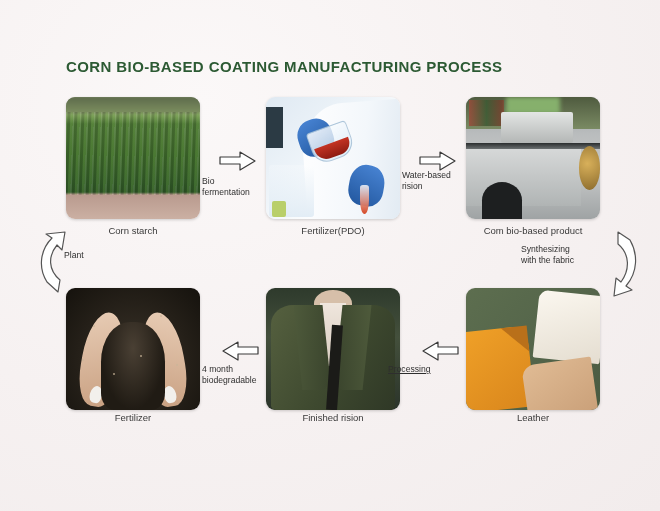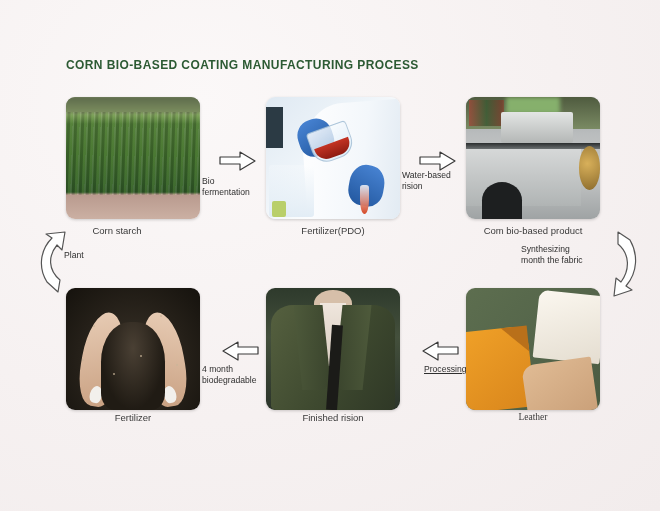--- a/index.html
+++ b/index.html
@@ -13,21 +13,21 @@
   
   .paper-bg{
     position:absolute;inset:0;
     background:
       radial-gradient(ellipse at 30% 20%, #fbf8f8 0%, #f6f1f1 55%, #f2ecec 100%);
     pointer-events:none;
   }
   .title{
     position:absolute;
     left:66px; top:58px;
-    font-size:12px;
+    font-size:15px;
     font-weight:bold;
     letter-spacing:0.4px;
     color:#2c5a33;
     font-family:"Liberation Sans", sans-serif;
   }
   .tile{
     position:absolute;
     border-radius:9px;
     overflow:hidden;
     box-shadow:0 1px 3px rgba(0,0,0,0.18);
@@ -126,21 +126,21 @@
 
 <div class="paper-bg"></div>
 
 <div class="title">CORN BIO-BASED COATING MANUFACTURING PROCESS</div>
 
 <div class="tile" style="left:66px;top:97px;width:134px;height:122px;">
   <div class="inner">
       <div class="art-corn"></div>
     </div>
 </div>
-<div class="caption" style="left:50px;top:225px;width:134px;">Corn starch</div>
+<div class="caption" style="left:66px;top:225px;width:134px;">Corn starch</div>
 
 <div class="arrow-h" style="left:218px;top:150px;">
   <svg width="40" height="22" viewBox="0 0 40 22">
     <path d="M2,7 L22,7 L22,2 L37,11 L22,20 L22,14 L2,14 Z" fill="#ffffff" stroke="#3a3a3a" stroke-width="1.2" stroke-linejoin="round"></path>
   </svg>
 </div>
 <div class="arrow-lbl" style="left:202px;top:176px;width:72px;">Bio
 fermentation</div>
 
 <div class="tile" style="left:266px;top:97px;width:134px;height:122px;">
@@ -180,21 +180,21 @@
   </div>
 </div>
 <div class="caption" style="left:466px;top:225px;width:134px;">Com bio-based product</div>
 
 <div class="arrow-h" style="left:604px;top:228px;">
   <svg width="40" height="72" viewBox="0 0 40 72">
     <path d="M14,4 L26,12 C34,26 34,44 22,58 L28,62 L10,68 L12,50 L17,54 C26,42 26,26 14,16 Z" fill="#ffffff" stroke="#555555" stroke-width="1.2" stroke-linejoin="round"></path>
   </svg>
 </div>
 <div class="arrow-lbl" style="left:521px;top:244px;width:86px;">Synthesizing
-month the fabric</div>
+with the fabric</div>
 
 <div class="tile" style="left:66px;top:288px;width:134px;height:122px;">
   <div class="inner">
     <div class="art-soil">
       <div class="hand l"></div>
       <div class="hand r"></div>
       <div class="nail l"></div>
       <div class="nail r"></div>
       <div class="soil-pile"></div>
       <span class="speck" style="left:20%;top:30%"></span>
@@ -228,31 +228,31 @@
     </div>
   </div>
 </div>
 <div class="caption" style="left:266px;top:412px;width:134px;">Finished rision</div>
 
 <div class="arrow-h" style="left:420px;top:340px;">
   <svg width="40" height="22" viewBox="0 0 40 22">
     <path d="M38,7 L18,7 L18,2 L3,11 L18,20 L18,14 L38,14 Z" fill="#ffffff" stroke="#3a3a3a" stroke-width="1.2" stroke-linejoin="round"></path>
   </svg>
 </div>
-<div class="arrow-lbl" style="left:424px;top:364px;width:68px;text-decoration:underline;">Processing</div>
+<div class="arrow-lbl" style="left:388px;top:364px;width:68px;text-decoration:underline;">Processing</div>
 
 <div class="tile" style="left:466px;top:288px;width:134px;height:122px;">
   <div class="inner">
     <div class="art-leather">
       <div class="sw sw-cream"></div>
       <div class="sw sw-orange"></div>
       <div class="sw sw-tan"></div>
     </div>
   </div>
 </div>
-<div class="caption" style="left:466px;top:412px;width:134px;font-family:Liberation Serif, serif;">Leather</div>
+<div class="caption" style="left:466px;top:412px;width:134px;">Leather</div>
 
 <div class="arrow-h" style="left:34px;top:230px;">
   <svg width="40" height="66" viewBox="0 0 40 66">
     <path d="M24,62 L13,52 C4,38 6,20 18,8 L12,4 L31,2 L28,20 L23,15 C14,26 14,40 26,50 Z" fill="#ffffff" stroke="#555555" stroke-width="1.2" stroke-linejoin="round"></path>
   </svg>
 </div>
 <div class="arrow-lbl" style="left:64px;top:250px;width:50px;text-align:left;">Plant</div>
 
 </body></html>

